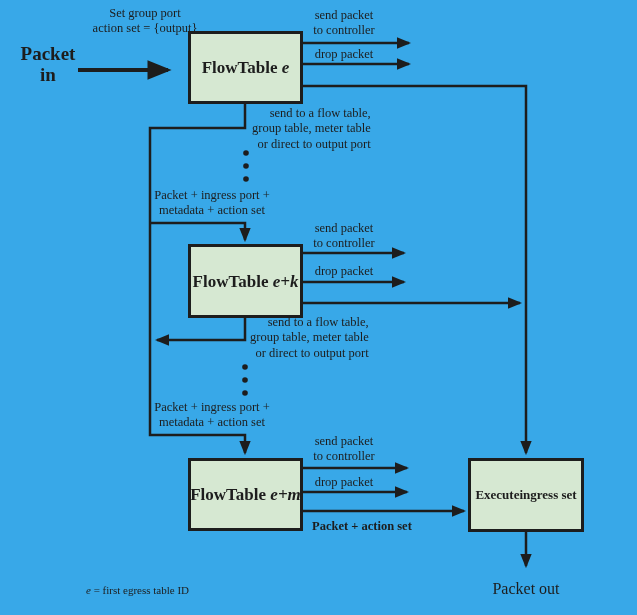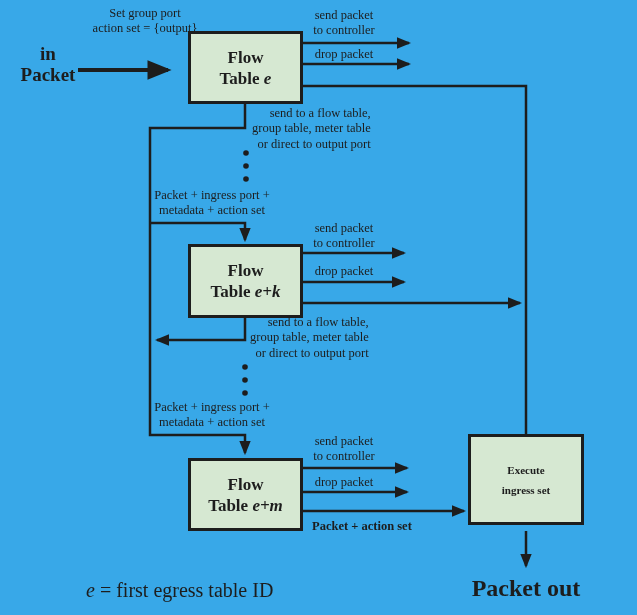--- a/index.html
+++ b/index.html
@@ -20,39 +20,39 @@
   svg.wires path{fill:none;stroke:var(--line);stroke-width:2.5;stroke-linejoin:miter;}
   svg.wires path.thick{stroke-width:4.2;}
   svg.wires circle{fill:var(--line);}
   #ah path{fill:var(--line);stroke:none;}
 
   .box{
     position:absolute;
     background:var(--fill);
     border:3.5px solid var(--line);
     box-sizing:border-box;
-    display:flex;flex-direction:column;
+    display:flex;
     align-items:center;justify-content:center;
     font-weight:bold;font-size:17px;line-height:21px;
     color:var(--text);
     text-align:center;
   }
   .box i{font-weight:bold;}
   .lbl{
     position:absolute;
     color:var(--text);
     font-size:12.5px;line-height:15px;
     white-space:nowrap;
     text-align:right;
   }
   .ctr{text-align:center;white-space:normal;}
   .bold-big{font-weight:bold;font-size:19px;line-height:21px;}
   .goto{line-height:15.3px;}
-  .pkt-out{font-weight:bold;font-size:24px;}
-  .footnote{font-size:20px;}
+  .pkt-out{font-weight:normal;font-size:16px;}
+  .footnote{font-size:11px;}
 </style>
 </head>
 <body>
 
 <div class="canvas">
 
   <svg class="wires" viewBox="0 0 637 615" xmlns="http://www.w3.org/2000/svg">
     <defs>
       <marker id="ah" viewBox="0 0 10 8" refX="8.5" refY="4" markerWidth="5.8" markerHeight="4.6" orient="auto" markerUnits="strokeWidth">
         <path d="M0 0 L10 4 L0 8 Z"></path>
@@ -90,40 +90,40 @@
         <circle cx="245" cy="393" r="2.8"></circle>
     </g>
   </svg>
 
   <div class="lbl ctr" style="left:60px;top:6px;width:170px;line-height:14.5px;">
     <div>Set group port</div>
     <div>action set = {output}</div>
   </div>
 
   <div class="lbl ctr bold-big" style="left:10px;top:43px;width:76px;">
+    <div>Packet</div>
     <div>in</div>
-    <div>Packet</div>
   </div>
 
   <div class="box" style="left:188px;top:31px;width:115px;height:73px;">
     <div>Flow</div>
     <div><span>Table</span>&nbsp;<i>e</i></div>
   </div>
 
   <div class="box" style="left:188px;top:244px;width:115px;height:74px;">
     <div>Flow</div>
     <div><span>Table</span>&nbsp;<i>e+k</i></div>
   </div>
 
   <div class="box" style="left:188px;top:458px;width:115px;height:73px;">
     <div>Flow</div>
     <div><span>Table</span>&nbsp;<i>e+m</i></div>
   </div>
 
-  <div class="box" style="left:468px;top:434px;width:116px;height:91px;font-size:11px;line-height:20px;">
+  <div class="box" style="left:468px;top:458px;width:116px;height:74px;font-size:13px;line-height:20px;">
     <div>Execute</div>
     <div>ingress set</div>
   </div>
 
   <div class="lbl ctr" style="left:300px;top:8px;width:88px;">
     <div>send packet</div>
     <div>to controller</div>
   </div>
   <div class="lbl ctr" style="left:300px;top:47px;width:88px;">drop packet</div>
 

